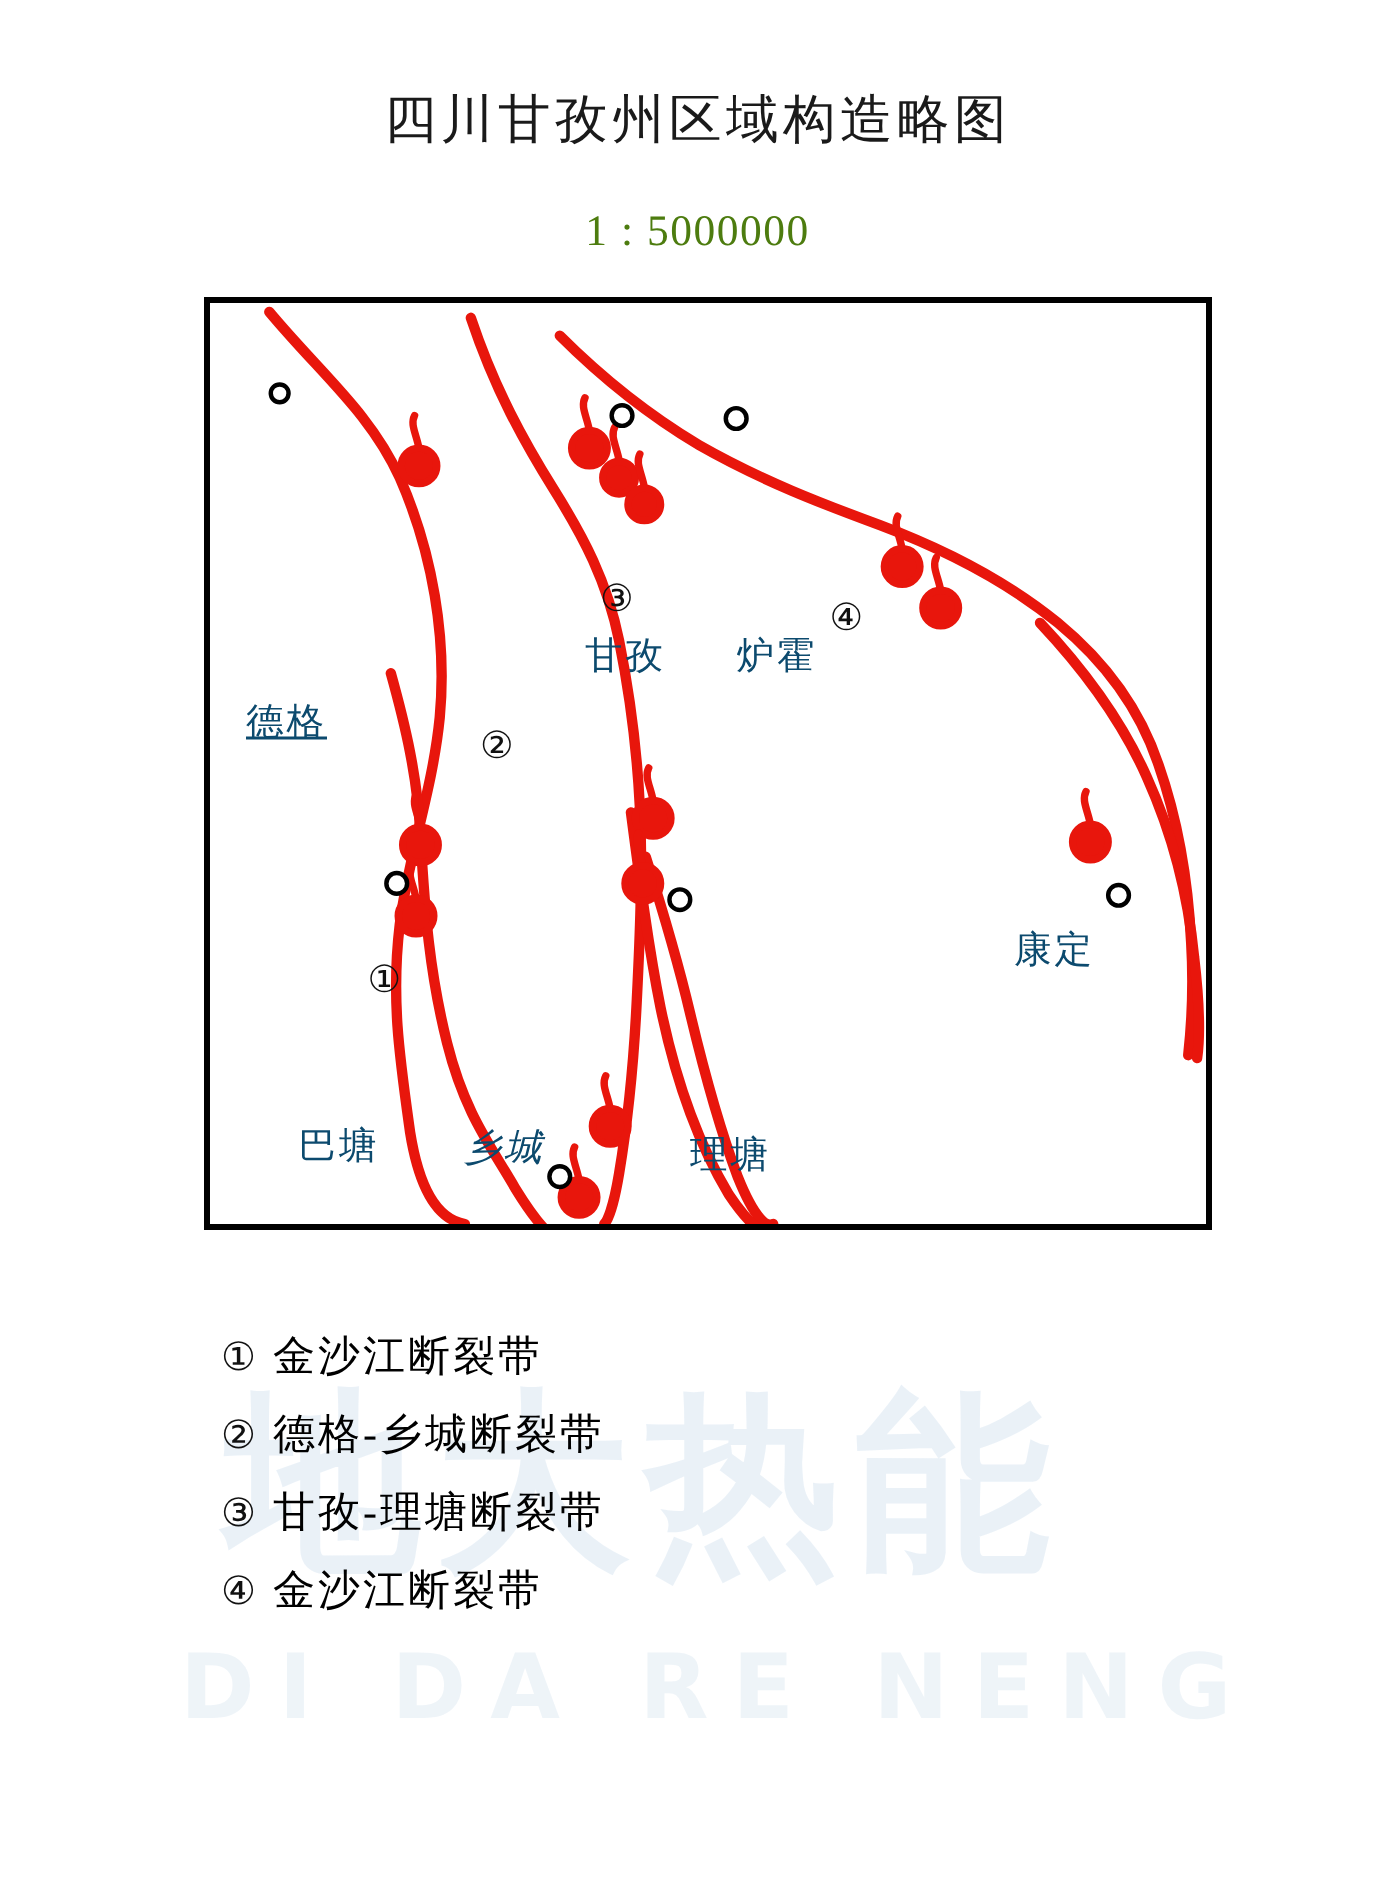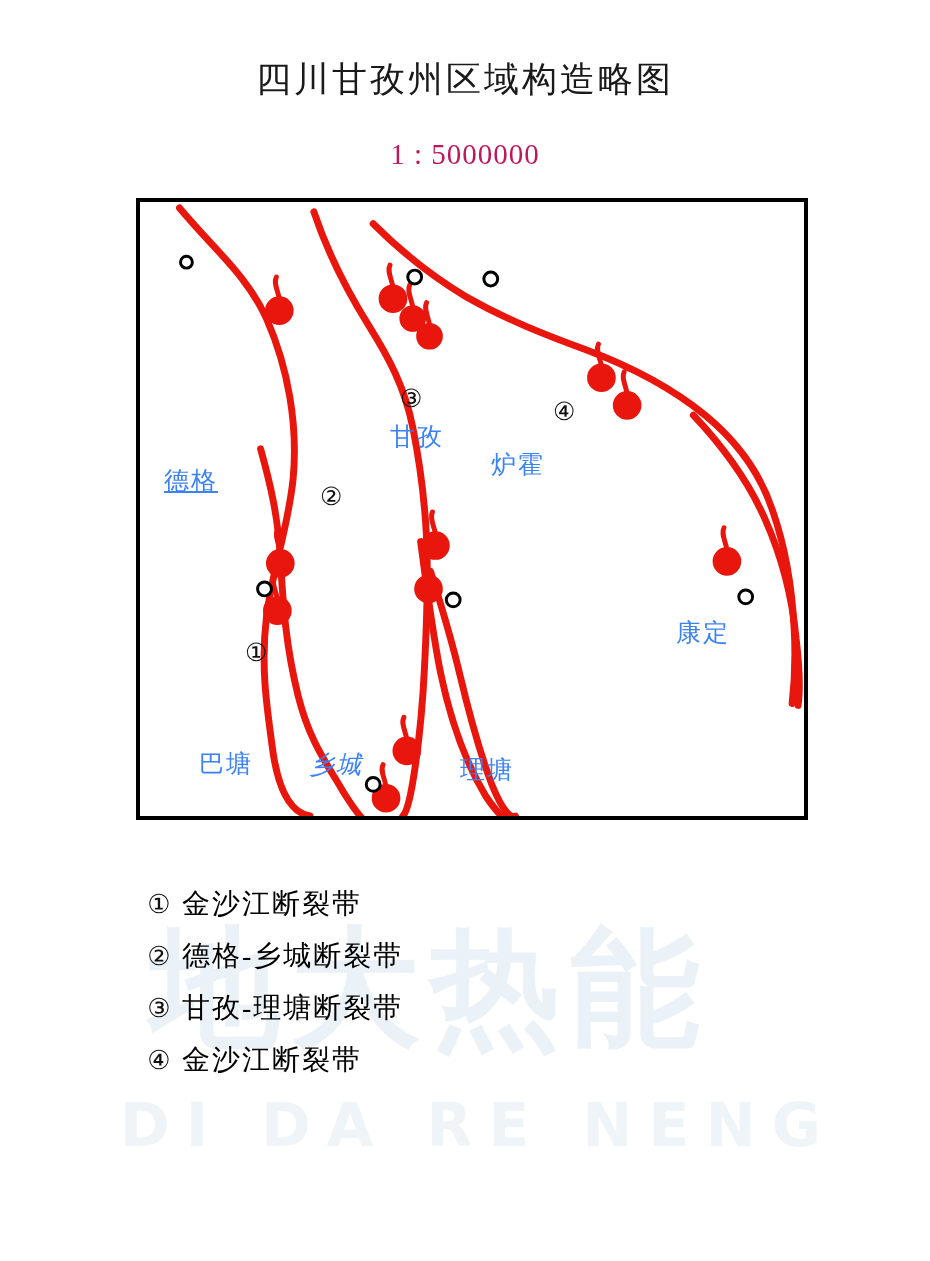--- a/index.html
+++ b/index.html
@@ -33,21 +33,21 @@
     color: #1a1a1a;
   }
   .scale {
     position: absolute;
     left: 0;
     top: 126px;
     width: 930px;
     text-align: center;
     font-size: 29px;
     letter-spacing: 1px;
-    color: #be185d;
+    color: #4d7c0f;
   }
   .map-frame {
     position: absolute;
     left: 136px;
     top: 186px;
     width: 672px;
     height: 622px;
     border: 4px solid #000000;
     box-sizing: border-box;
     background: #ffffff;
@@ -56,21 +56,21 @@
   .map-svg {
     position: absolute;
     left: 0; top: 0;
     width: 100%;
     height: 100%;
   }
   .city-label {
     position: absolute;
     font-size: 25px;
     letter-spacing: 2px;
-    color: #3b82f6;
+    color: #0c4a6e;
     white-space: nowrap;
     text-align: center;
   }
   .fault-num {
     position: absolute;
     font-size: 25px;
     color: #111111;
     white-space: nowrap;
   }
   .legend {
@@ -214,21 +214,21 @@
         <circle cx="355" cy="78" r="7"></circle>
         <circle cx="126" cy="392" r="7"></circle>
         <circle cx="317" cy="403" r="7"></circle>
         <circle cx="613" cy="400" r="7"></circle>
         <circle cx="236" cy="590" r="7"></circle>
       </g>
     </svg>
 
     <span class="city-label" style="left:24px; top:262px;text-decoration:underline;">德格</span>
     <span class="city-label" style="left:250px; top:218px;">甘孜</span>
-    <span class="city-label" style="left:351px; top:218px;margin-top:28px;">炉霍</span>
+    <span class="city-label" style="left:351px; top:218px;">炉霍</span>
     <span class="city-label" style="left:59px; top:545px;">巴塘</span>
     <span class="city-label" style="left:320px; top:551px;">理塘</span>
     <span class="city-label" style="left:536px; top:414px;">康定</span>
     <span class="city-label" style="left:169px; top:546px;font-style:italic;">乡城</span>
 
     <span class="fault-num" style="left:105px; top:436px;">①</span>
     <span class="fault-num" style="left:180px; top:280px;">②</span>
     <span class="fault-num" style="left:260px; top:182px;">③</span>
     <span class="fault-num" style="left:413px; top:195px;">④</span>
   </div>

